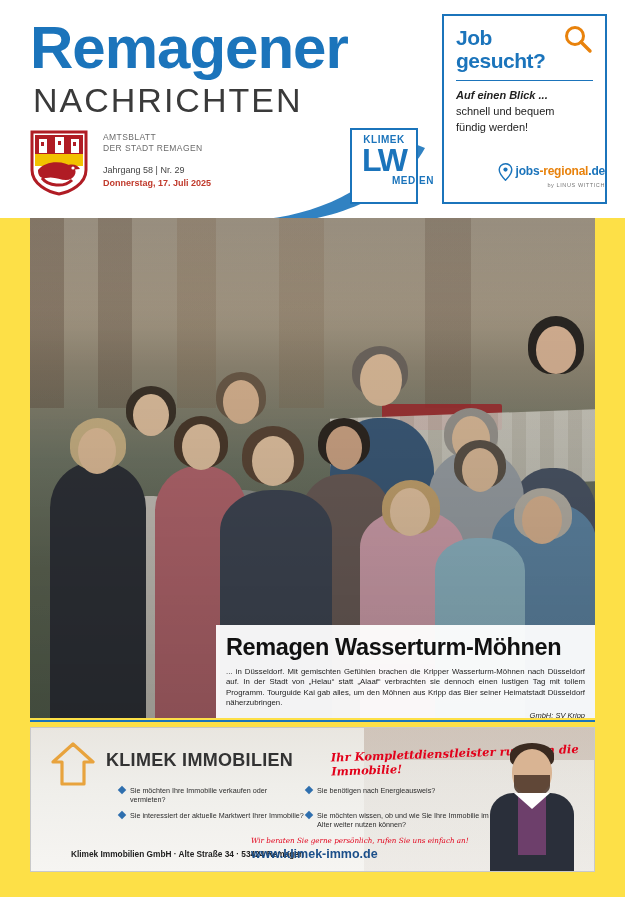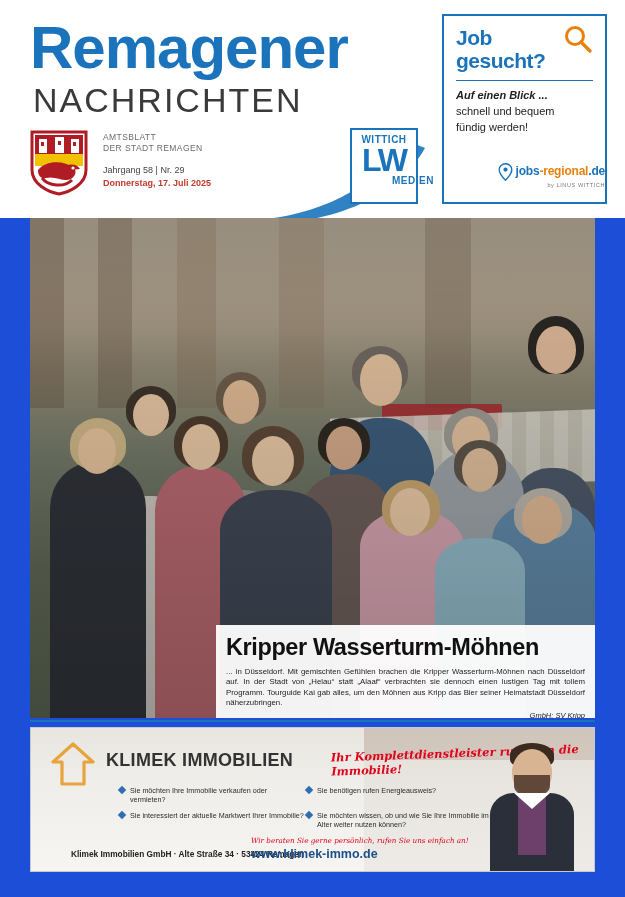--- a/index.html
+++ b/index.html
@@ -5,21 +5,21 @@
   * { box-sizing: border-box; margin: 0; padding: 0; }
   html, body {
     width: 625px; height: 897px;
     background: #ffffff;
     font-family: "Liberation Sans", sans-serif;
     overflow: hidden;
   }
   .page {
     position: relative;
     width: 625px; height: 897px;
-    background: #1d4ed8;
+    background: #fde047;
   }
 
   
   .masthead {
     position: absolute;
     left: 0; top: 0;
     width: 625px; height: 218px;
     background: #ffffff;
   }
   .title-block {
@@ -320,21 +320,21 @@
       <div class="amtsblatt">DER STADT REMAGEN</div>
       <div class="jahrgang">Jahrgang 58 | Nr. 29</div>
       <div class="datum">Donnerstag, 17. Juli 2025</div>
     </div>
 
     <svg class="swoosh" viewBox="0 0 210 105">
       <path d="M0 100 C60 96 120 70 150 20 L170 28 C140 82 70 104 0 105 Z" fill="#1b74bb" opacity=".9"></path>
     </svg>
 
     <div class="wittich">
-      <div class="w-top">WITTICH</div>
+      <div class="w-top">KLIMEK</div>
       <div class="w-mark">LW</div>
       <div class="w-bot">MEDIEN</div>
     </div>
 
     <div class="jobad">
       <svg class="lens" viewBox="0 0 30 30">
         <circle cx="12" cy="12" r="8.5" fill="none" stroke="#e8820c" stroke-width="3"></circle>
         <line x1="18" y1="18" x2="27" y2="27" stroke="#e8820c" stroke-width="3.4" stroke-linecap="round"></line>
       </svg>
       <div class="j-head">Job</div>
@@ -407,21 +407,21 @@
       <div class="hair" style="left:212px; top:128px; width:62px; height:58px; background:#5b4636;"></div>
       <div class="head" style="left:222px; top:138px; width:42px; height:50px; background:#e3c3a2;"></div>
 
       <div class="p" style="left:405px; width:90px; height:180px; background:#8fb6c6;"></div>
       <div class="hair" style="left:424px; top:142px; width:52px; height:48px; background:#5c5349;"></div>
       <div class="head" style="left:432px; top:150px; width:36px; height:44px; background:#dbba99;"></div>
     </div>
     <div class="photo-grade"></div>
 
     <div class="headline-band" style="left:186px; top:407px; width:379px;">
-      <div class="headline">Kripper Wasserturm-Möhnen</div>
+      <div class="headline">Remagen Wasserturm-Möhnen</div>
       <div class="lead">... in Düsseldorf. Mit gemischten Gefühlen brachen die Kripper Wasserturm-Möhnen nach Düsseldorf auf. In der Stadt von „Helau“ statt „Alaaf“ verbrachten sie dennoch einen lustigen Tag mit tollem Programm. Tourguide Kai gab alles, um den Möhnen aus Kripp das Bier seiner Heimatstadt Düsseldorf näherzubringen.</div>
       <div class="credit">GmbH: SV Kripp</div>
     </div>
   </div>
 
   <div class="hr-top"></div>
 
   <div class="bottom-ad">
     <div class="ad-photo-bg"></div>
     <div class="ad-house"></div>
@@ -434,21 +434,21 @@
     <div class="ad-script">Ihr Komplettdienstleister rund um die Immobilie!</div>
 
     <div class="bullets">
       <div class="bullet-row">
         <div class="bullet">
           <span class="sq"></span>
           <span>Sie möchten Ihre Immobilie verkaufen oder vermieten?</span>
         </div>
         <div class="bullet">
           <span class="sq"></span>
-          <span>Sie benötigen rufen Energieausweis?</span>
+          <span>Sie benötigen nach Energieausweis?</span>
         </div>
       </div>
       <div class="bullet-row">
         <div class="bullet">
           <span class="sq"></span>
           <span>Sie interessiert der aktuelle Marktwert Ihrer Immobilie?</span>
         </div>
         <div class="bullet">
           <span class="sq"></span>
           <span>Sie möchten wissen, ob und wie Sie Ihre Immobilie im Alter weiter nutzen können?</span>

